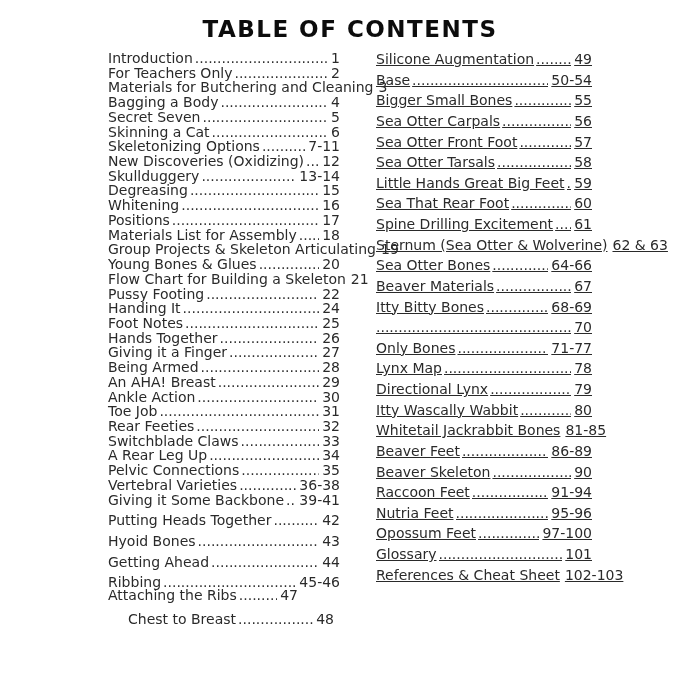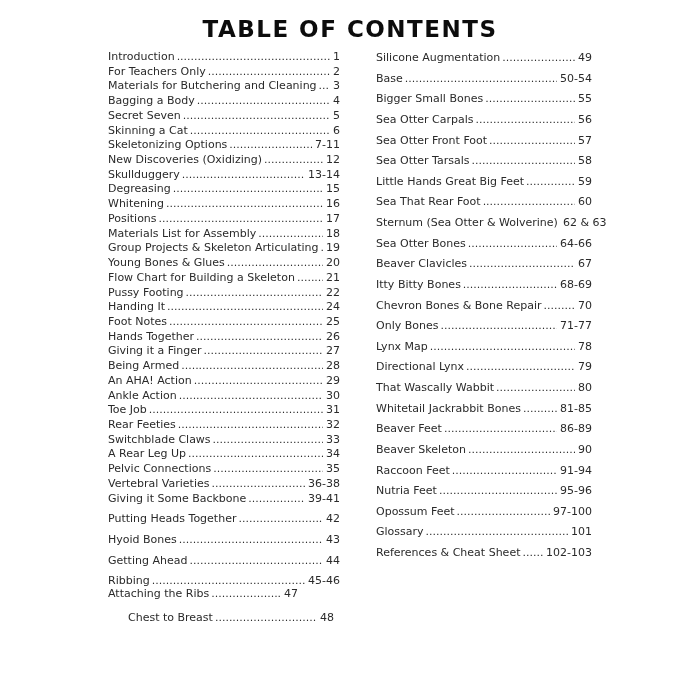--- a/index.html
+++ b/index.html
@@ -26,40 +26,40 @@
     margin: 0;
     text-align: center;
     font-size: 23px;
     font-weight: bold;
     letter-spacing: 1.5px;
     color: #0c0c0c;
     font-family: "DejaVu Sans", "Liberation Sans", sans-serif;
   }
   .col {
     position: absolute;
-    font-size: 11px;
+    font-size: 14px;
     color: #2a2a2a;
   }
   .col-left {
     top: 50px;
     left: 108px;
     width: 232px;
   }
   .col-right {
     top: 51px;
     left: 376px;
     width: 216px;
   }
   .row {
     display: flex;
     align-items: baseline;
     white-space: nowrap;
   }
   .col-left .row { height: 14.72px; }
-  .col-right .row { height: 20.63px; }
+  .col-right .row { height: 20.63px; text-decoration: underline; }
 
   
   .col-left .row:nth-child(32),
   .col-left .row:nth-child(33),
   .col-left .row:nth-child(34),
   .col-left .row:nth-child(35) { margin-top: 6px; }
   .col-left .row:nth-child(36) { margin-top: -2px; width: 190px; }
   .col-left .row:nth-child(37) { margin-top: 9px;  width: 206px; margin-left: 20px; }
   .col-left .row:nth-child(38) { margin-top: 8px;  width: 200px; justify-content: space-between; }
 
@@ -190,21 +190,21 @@
         <span class="label">Giving it a Finger</span>
         <span class="dots"></span>
         <span class="page-num">27</span>
       </div>
       <div class="row">
         <span class="label">Being Armed</span>
         <span class="dots"></span>
         <span class="page-num">28</span>
       </div>
       <div class="row">
-        <span class="label">An AHA! Action</span>
+        <span class="label">An AHA! Breast</span>
         <span class="dots"></span>
         <span class="page-num">29</span>
       </div>
       <div class="row">
         <span class="label">Ankle Action</span>
         <span class="dots"></span>
         <span class="page-num">30</span>
       </div>
       <div class="row">
         <span class="label">Toe Job</span>
@@ -307,61 +307,65 @@
         <span class="label">Little Hands Great Big Feet</span>
         <span class="dots"></span>
         <span class="page-num">59</span>
       </div>
       <div class="row">
         <span class="label">Sea That Rear Foot</span>
         <span class="dots"></span>
         <span class="page-num">60</span>
       </div>
       <div class="row">
+        <span class="label">Spine Drilling Excitement</span>
+        <span class="dots"></span>
+        <span class="page-num">61</span>
+      </div>
+      <div class="row">
         <span class="label">Sternum (Sea Otter &amp; Wolverine)</span>
         <span class="dots"></span>
         <span class="page-num">62 &amp; 63</span>
       </div>
       <div class="row">
         <span class="label">Sea Otter Bones</span>
         <span class="dots"></span>
         <span class="page-num">64-66</span>
       </div>
       <div class="row">
-        <span class="label">Beaver Clavicles</span>
+        <span class="label">Beaver Materials</span>
         <span class="dots"></span>
         <span class="page-num">67</span>
       </div>
       <div class="row">
         <span class="label">Itty Bitty Bones</span>
         <span class="dots"></span>
         <span class="page-num">68-69</span>
       </div>
       <div class="row">
-        <span class="label">Chevron Bones &amp; Bone Repair</span>
         <span class="dots"></span>
         <span class="page-num">70</span>
       </div>
       <div class="row">
         <span class="label">Only Bones</span>
         <span class="dots"></span>
         <span class="page-num">71-77</span>
       </div>
       <div class="row">
         <span class="label">Lynx Map</span>
         <span class="dots"></span>
         <span class="page-num">78</span>
       </div>
       <div class="row">
         <span class="label">Directional Lynx</span>
         <span class="dots"></span>
         <span class="page-num">79</span>
       </div>
       <div class="row">
-        <span class="label">That Wascally Wabbit</span>
+        <span class="label">Itty Wascally Wabbit</span>
         <span class="dots"></span>
         <span class="page-num">80</span>
       </div>
       <div class="row">
         <span class="label">Whitetail Jackrabbit Bones</span>
         <span class="dots"></span>
         <span class="page-num">81-85</span>
       </div>
       <div class="row">
         <span class="label">Beaver Feet</span>

